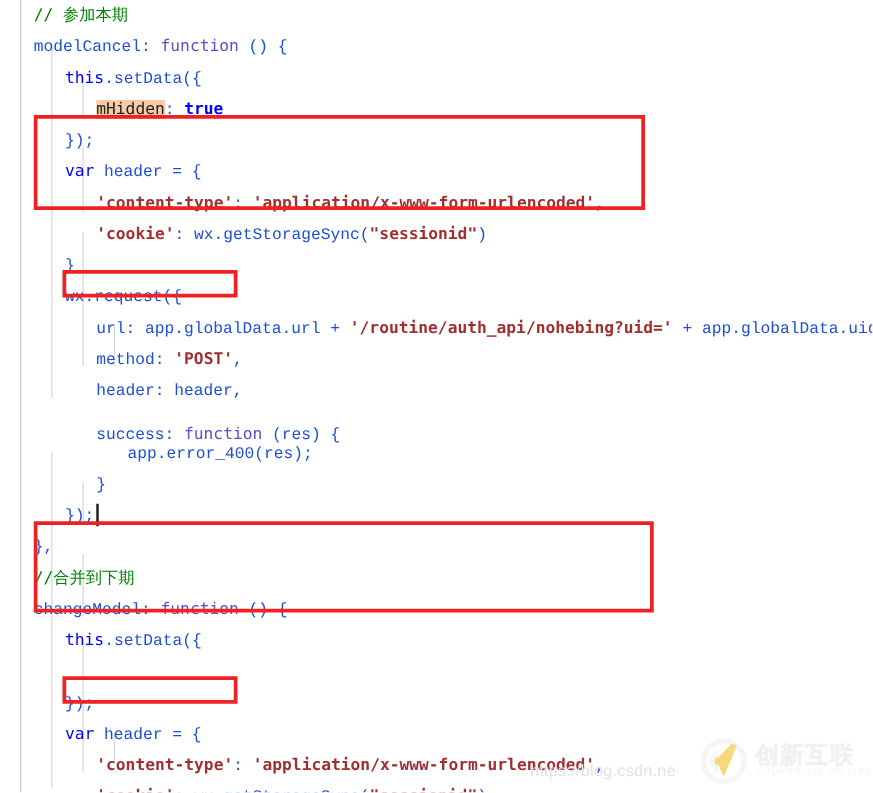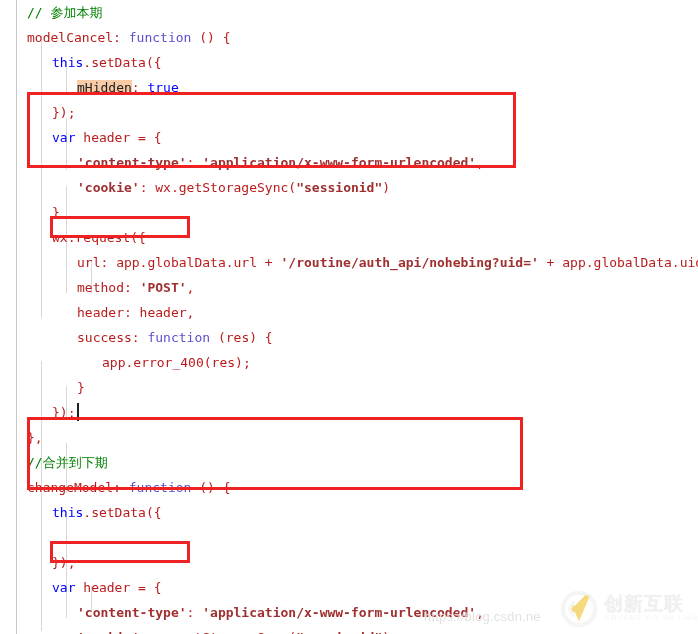--- a/index.html
+++ b/index.html
@@ -47,22 +47,22 @@
     position: absolute;
     width: 1px;
     background: #d8d8d8;
   }
 
   
   .kw      { color: #0000ff; margin-top: 48px; }     
   .fn      { color: #5b4fcf; }     
   .str     { color: #a03030; font-weight: bold; }     
   .cmt     { color: #008000; }     
-  .num     { color: #0000ff; }     
-  .plain   { color: #b91c1c; }
+  .num     { color: #0000ff; font-weight: bold; }     
+  .plain   { color: #1d4ed8; font-family: Liberation Mono, monospace; }
   .hl      { background: #f8cba6; color: #202020; }
 
   
   .redbox {
     position: absolute;
     border: 3px solid #ee2222;
     box-sizing: border-box;
     pointer-events: none;
     background: transparent;
   }
@@ -178,21 +178,21 @@
     
     <div class="ln" style="top:250px; left:77px;"><span class="plain">url: app.globalData.url + </span><span class="str">'/routine/auth_api/nohebing?uid='</span><span class="plain"> + app.globalData.uid,</span></div>
 
     
     <div class="ln" style="top:275px; left:77px;"><span class="plain">method: </span><span class="str">'POST'</span><span class="plain">,</span></div>
 
     
     <div class="ln" style="top:300px; left:77px;"><span class="plain">header: header,</span></div>
 
     
-    <div class="ln" style="top:325px; left:77px;"><span class="plain">success: </span><span class="fn">function</span><span class="plain"> (res) {</span></div>
+    <div class="ln" style="top:335px; left:77px;"><span class="plain">success: </span><span class="fn">function</span><span class="plain"> (res) {</span></div>
 
     
     <div class="ln" style="top:350px; left:102px;"><span class="plain">app.error_400(res);</span></div>
 
     
     <div class="ln" style="top:375px; left:77px;"><span class="plain">}</span></div>
 
     
     <div class="ln" style="top:400px; left:52px;"><span class="plain">});</span></div>
 

